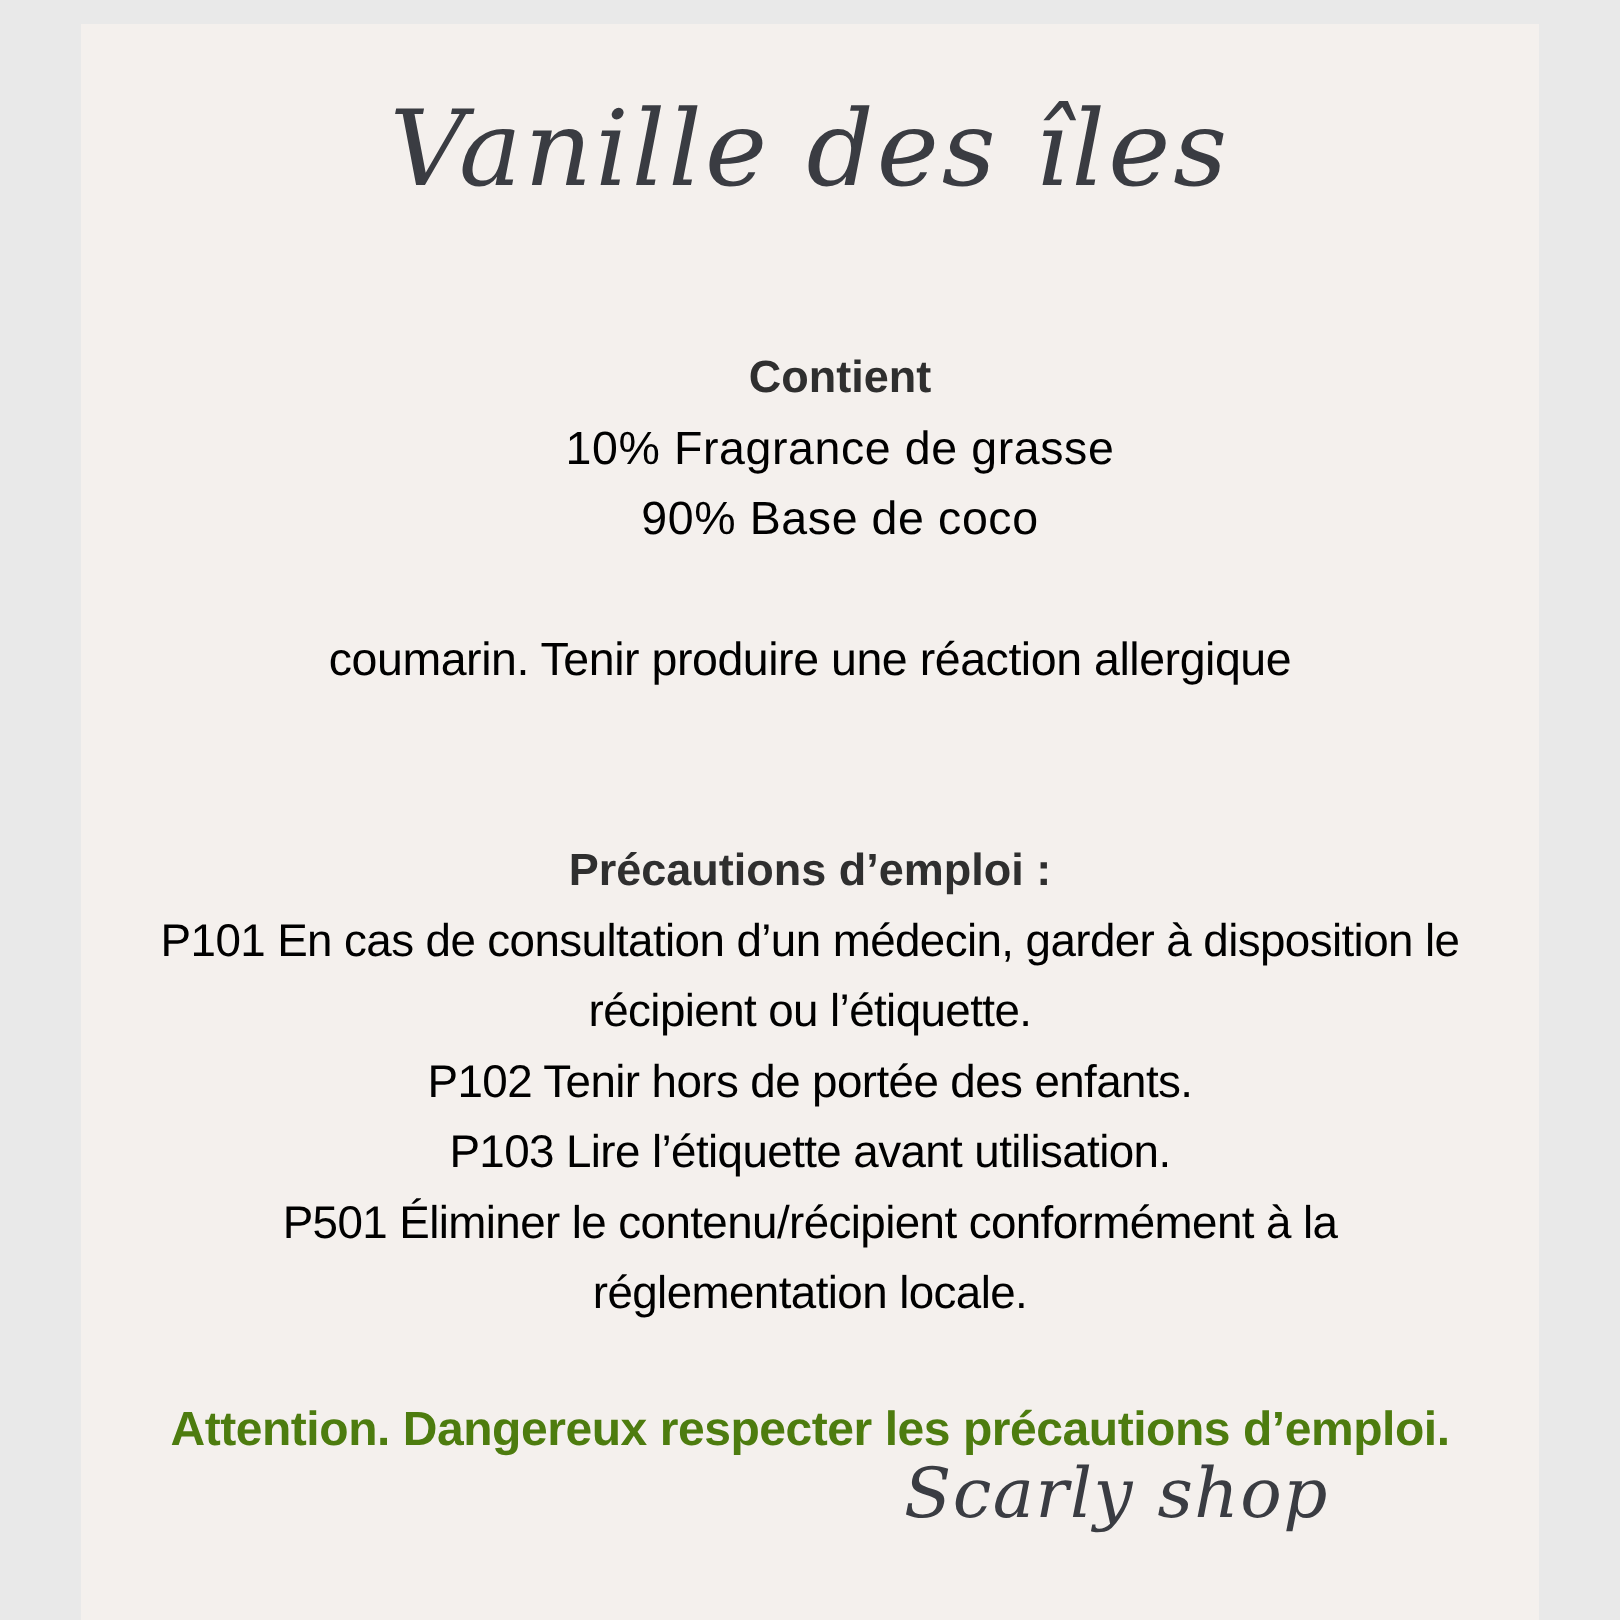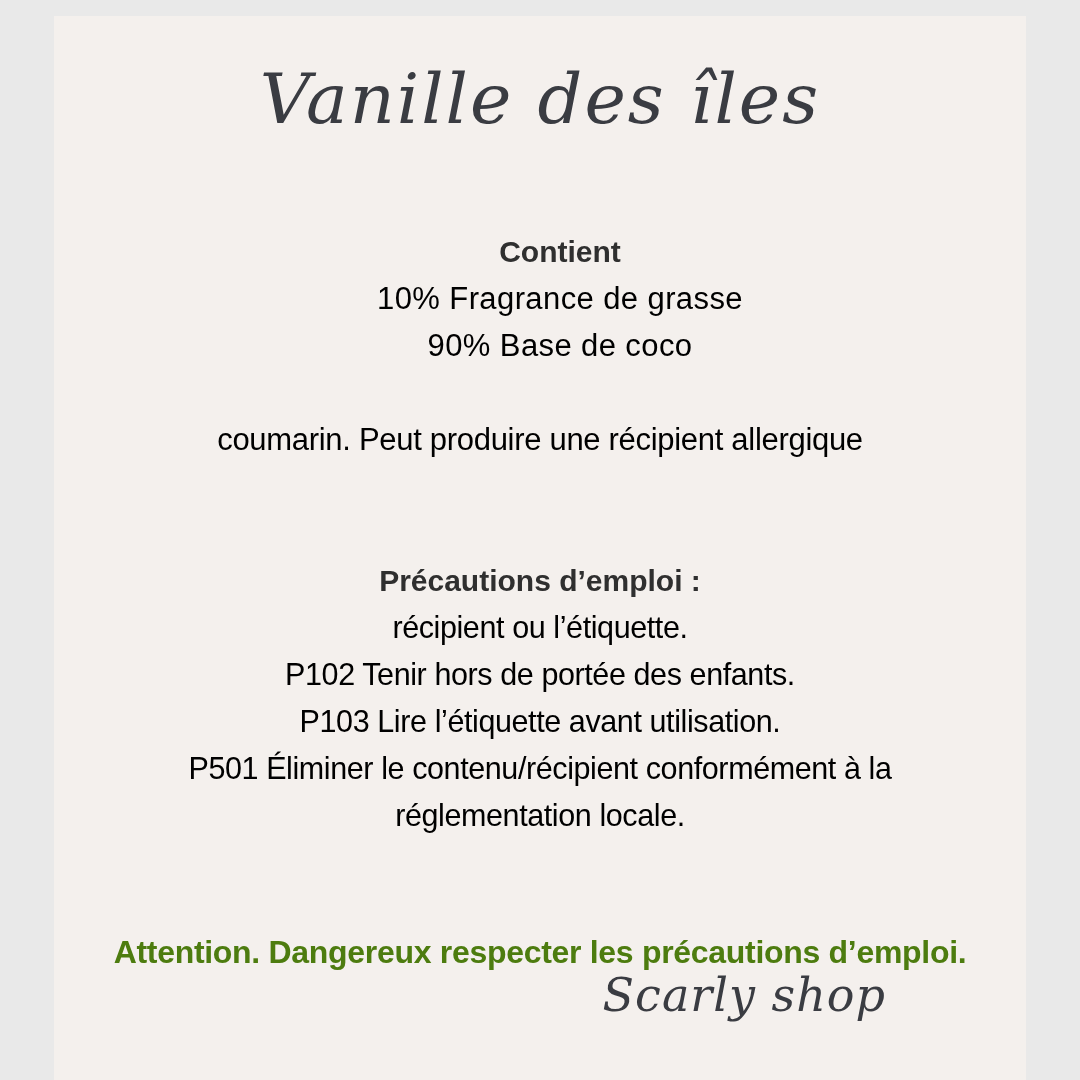--- a/index.html
+++ b/index.html
@@ -80,25 +80,26 @@
 
   <h1 class="centered script title">Vanille des îles</h1>
 
   <section class="centered sec sec-contient">
     <h2>Contient</h2>
     <p>10% Fragrance de grasse</p>
     <p>90% Base de coco</p>
   </section>
 
   <section class="centered sec sec-allergenes">
-    <p>coumarin. Peut produire une récipient allergique</p>
+    <p>coumarin. Tenir produire une réaction allergique</p>
   </section>
 
   <section class="centered sec sec-precautions">
     <h2>Précautions d’emploi :</h2>
+    <p>P101 En cas de consultation d’un médecin, garder à disposition le</p>
     <p>récipient ou l’étiquette.</p>
     <p>P102 Tenir hors de portée des enfants.</p>
     <p>P103 Lire l’étiquette avant utilisation.</p>
     <p>P501 Éliminer le contenu/récipient conformément à la</p>
     <p>réglementation locale.</p>
   </section>
 
   <p class="centered warning">Attention. Dangereux respecter les précautions d’emploi.</p>
 
   <p class="script signature">Scarly shop</p>

